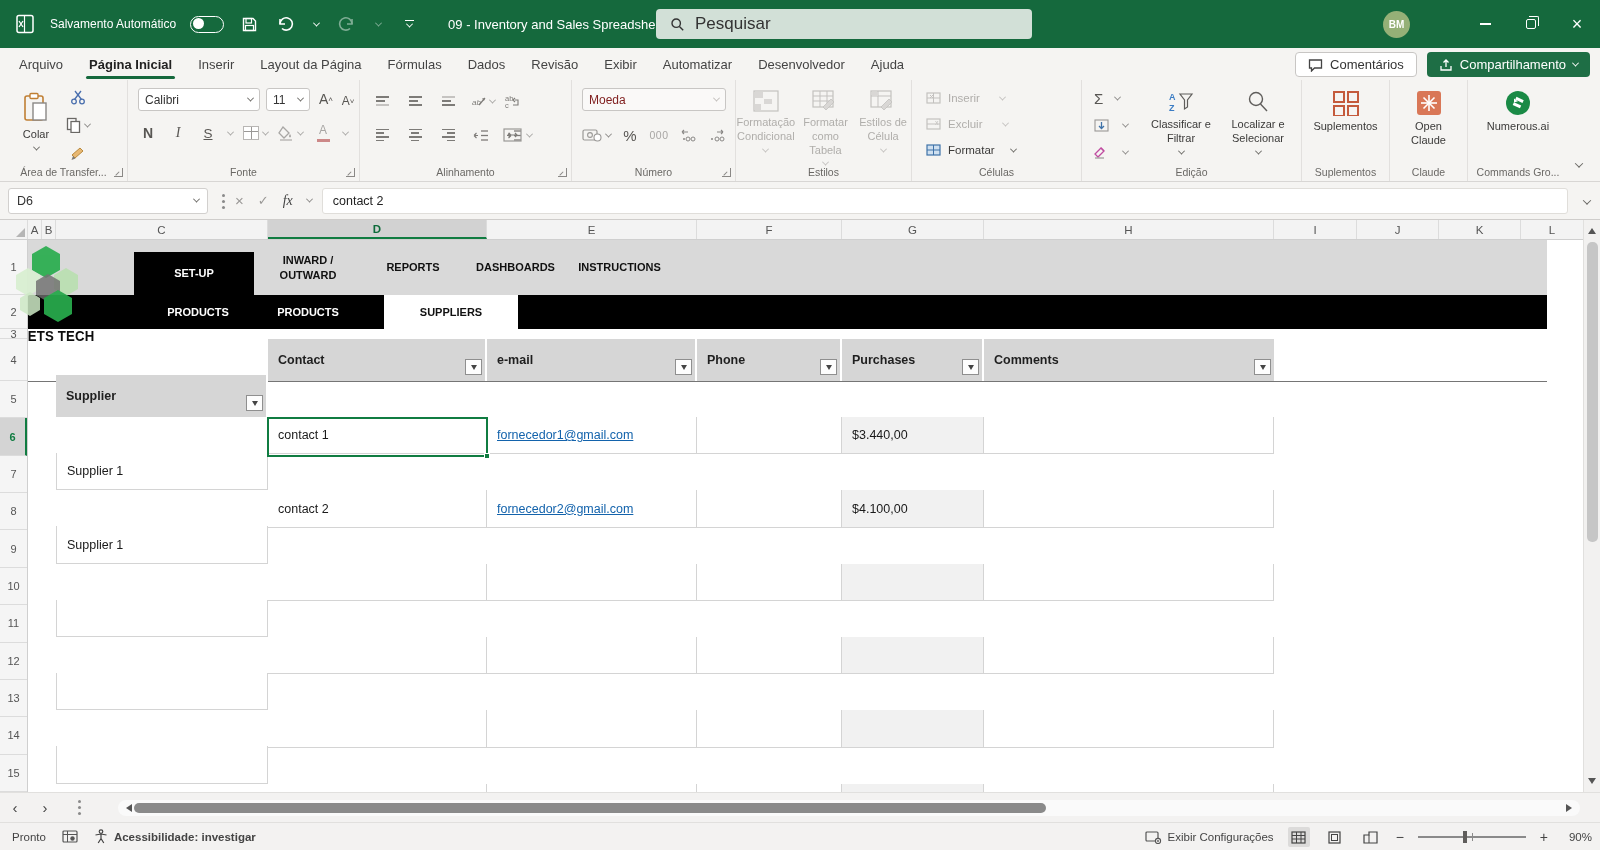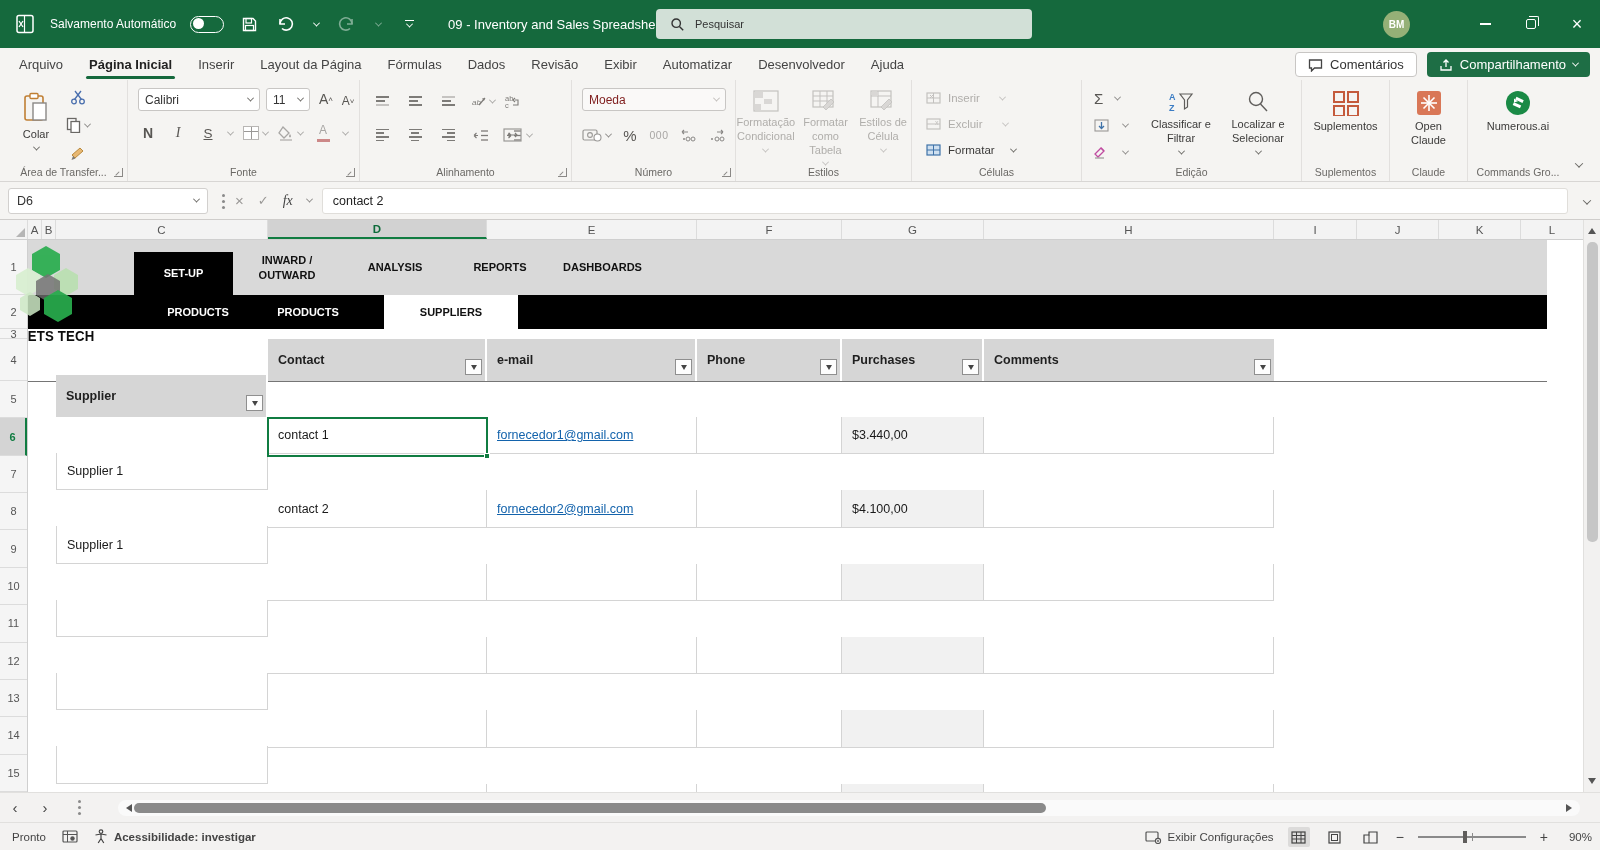--- a/index.html
+++ b/index.html
@@ -16,21 +16,21 @@
 
   
   .titlebar { position:absolute; top:0; left:0; width:1600px; height:48px; background:#15693d; display:flex; align-items:center; color:#fff; }
   .tb-left { display:flex; align-items:center; gap:14px; padding-left:14px; }
   .autosave { font-size:12px; color:#fff; }
   .toggle { width:34px; height:17px; border:1.5px solid #fff; border-radius:9px; position:relative; }
   .toggle .knob { position:absolute; left:2px; top:1.5px; width:11px; height:11px; border-radius:50%; background:#fff; }
   .tb-btn { display:flex; align-items:center; justify-content:center; width:22px; height:26px; }
   .dim { opacity:.45; }
   .doc-title { font-size:13px; margin-left:14px; display:flex; align-items:center; gap:8px; white-space:nowrap; }
-  .search-pill { position:absolute; left:656px; top:9px; width:376px; height:30px; background:#d2e0d7; border-radius:4px; display:flex; align-items:center; gap:10px; padding-left:14px; color:#333; font-size:11px; }
+  .search-pill { position:absolute; left:656px; top:9px; width:376px; height:30px; background:#d2e0d7; border-radius:4px; display:flex; align-items:center; gap:10px; padding-left:14px; color:#333; font-size:17px; }
   .winbtns { position:absolute; right:0; top:0; height:48px; display:flex; }
   .winbtn { width:46px; height:48px; display:flex; align-items:center; justify-content:center; color:#fff; font-size:15px; }
   .min-glyph { width:11px; height:1.5px; background:#fff; }
   .max-glyph { width:10px; height:10px; border:1.2px solid #fff; border-radius:2px; position:relative; }
   .max-glyph:before { content:""; position:absolute; left:2px; top:-4px; width:9px; height:9px; border-top:1.2px solid #fff; border-right:1.2px solid #fff; border-radius:0 2px 0 0; }
   .avatar { position:absolute; right:190px; top:11px; width:27px; height:27px; border-radius:50%; background:#95b077; color:#fff; font-size:10px; font-weight:700; display:flex; align-items:center; justify-content:center; }
 
   
   .menubar { position:absolute; top:48px; left:0; width:1600px; height:32px; background:#f5f4f2; display:flex; align-items:center; padding-left:6px; }
   .mtab { padding:0 13px; height:32px; display:flex; align-items:center; font-size:13px; color:#444; position:relative; white-space:nowrap; }
@@ -639,25 +639,25 @@
     <div class="chcell" style="width:82px;">K</div>
     <div class="chcell" style="width:62px;border-right:none;">L</div>
   </div>
 
   <div class="gridarea">
 
     <div class="band1"></div>
     <div class="band2"></div>
 
     <div class="maintabs">
-      <div class="maintab active" style="width:99px;margin-top:12px;">SET-UP</div>
+      <div class="maintab active" style="width:120px;margin-top:12px;">SET-UP</div>
       <div class="maintab" style="width:108px;">INWARD / OUTWARD</div>
-      <div class="maintab" style="width:108px;">ANALYSIS</div>
       <div class="maintab" style="width:102px;">REPORTS</div>
       <div class="maintab" style="width:103px;">DASHBOARDS</div>
+      <div class="maintab" style="width:105px;">INSTRUCTIONS</div>
     </div>
 
     <div class="subtab" style="left:128px;width:140px;">PRODUCTS</div>
     <div class="subtab" style="left:240px;width:136px;">PRODUCTS</div>
     <div class="subtab active" style="left:384px;width:134px;">SUPPLIERS</div>
     <style>.subtab{top:55px;}</style>
 
     <svg class="ab" style="left:8px;top:2px;z-index:3;" width="100" height="84" viewBox="0 0 100 84">
       <g opacity="0.95">
         <polygon points="38,4 52,12 52,28 38,36 24,28 24,12" fill="#2eae52"></polygon>

